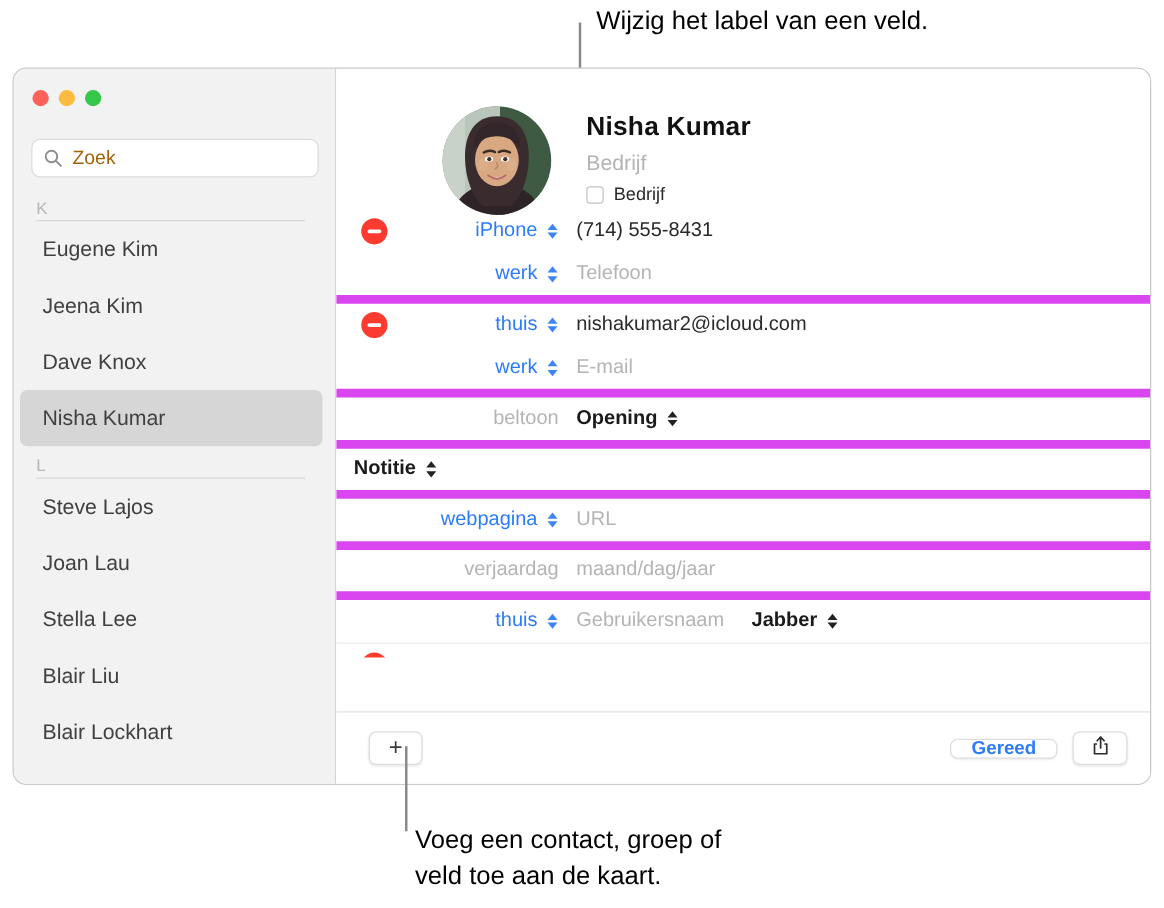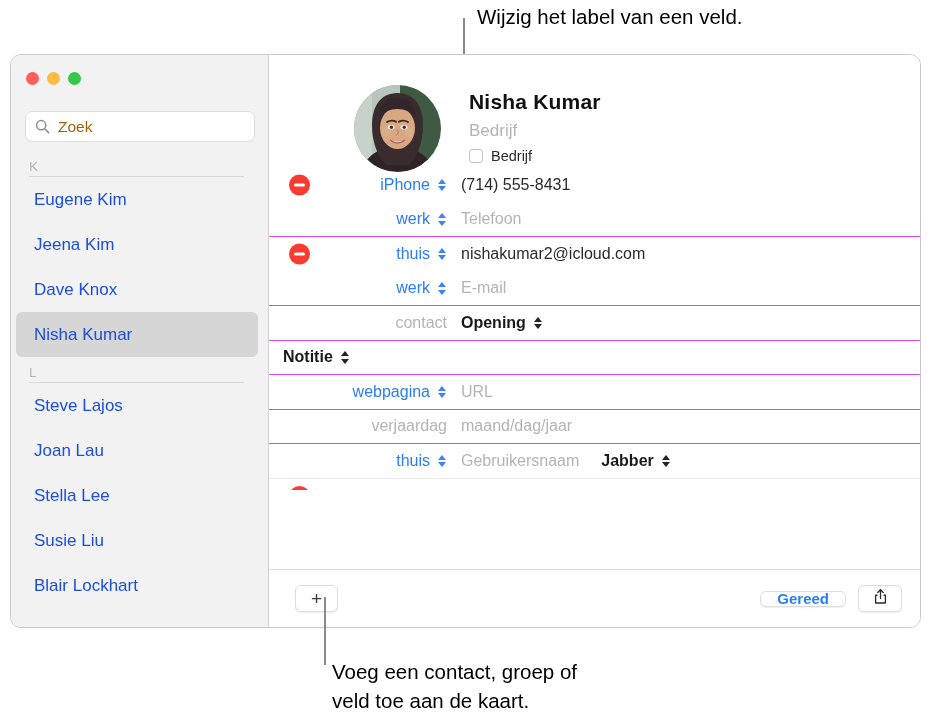--- a/index.html
+++ b/index.html
@@ -140,21 +140,21 @@
     background: #d8d8d8;
     margin: 0 24px 0 18px;
   }
   .contact-row {
     height: 45px;
     display: flex;
     align-items: center;
     padding-left: 18px;
     margin: 0 10px 0 5px;
     font-size: 17px;
-    color: #1d4ed8;
+    color: #404040;
     border-radius: 6px;
   }
   .contact-row.selected {
     background: #d6d6d6;
   }
 
   
   #detail {
     flex: 1 1 auto;
     position: relative;
@@ -222,21 +222,21 @@
 
   
   #fields {
     position: relative;
   }
   .field-row {
     position: relative;
     display: flex;
     align-items: center;
     height: 33.5px;
-    border-top: 1px solid #d946ef;
+    border-top: 7px solid #d946ef;
     padding-left: 0;
   }
   .field-row.no-rule { border-top: 1px solid transparent; }
 
   .minus-btn {
     position: absolute;
     left: 20px;
     top: 50%;
     transform: translateY(-50%);
     width: 21px;
@@ -409,21 +409,21 @@
         <div class="contact-row">
           <span>Steve Lajos</span>
         </div>
         <div class="contact-row">
           <span>Joan Lau</span>
         </div>
         <div class="contact-row">
           <span>Stella Lee</span>
         </div>
         <div class="contact-row">
-          <span>Susie Liu</span>
+          <span>Blair Liu</span>
         </div>
         <div class="contact-row">
           <span>Blair Lockhart</span>
         </div>
       </div>
 
     </div>
   </div>
 
   <div id="detail">
@@ -524,21 +524,21 @@
             <span class="stepper">
               <span class="chev up"></span>
                 <span class="chev down"></span>
             </span>
           </span>
           <span class="value-cell placeholder">E-mail</span>
         </div>
 
         <div class="field-row">
           <span class="label-cell">
-            <span class="label-text gray">contact</span>
+            <span class="label-text gray">beltoon</span>
           </span>
           <span class="value-cell">
             <span class="strong">Opening</span>
             <span class="stepper dark">
               <span class="chev up"></span>
                 <span class="chev down"></span>
             </span>
           </span>
         </div>
 

